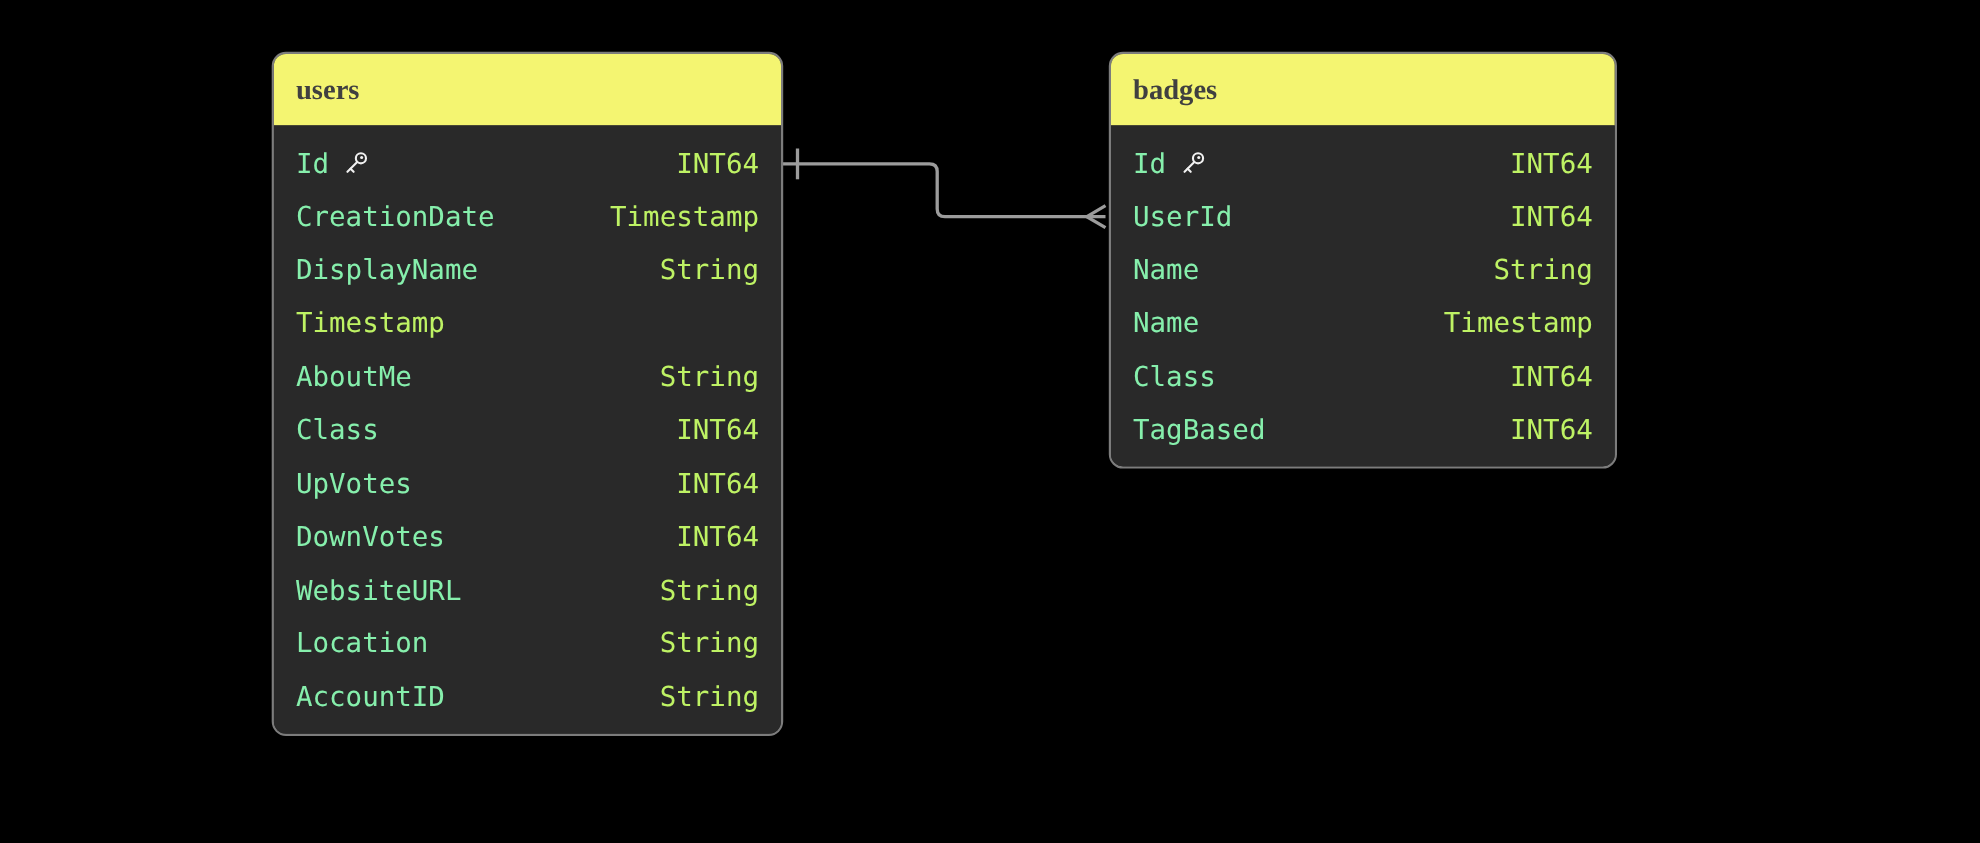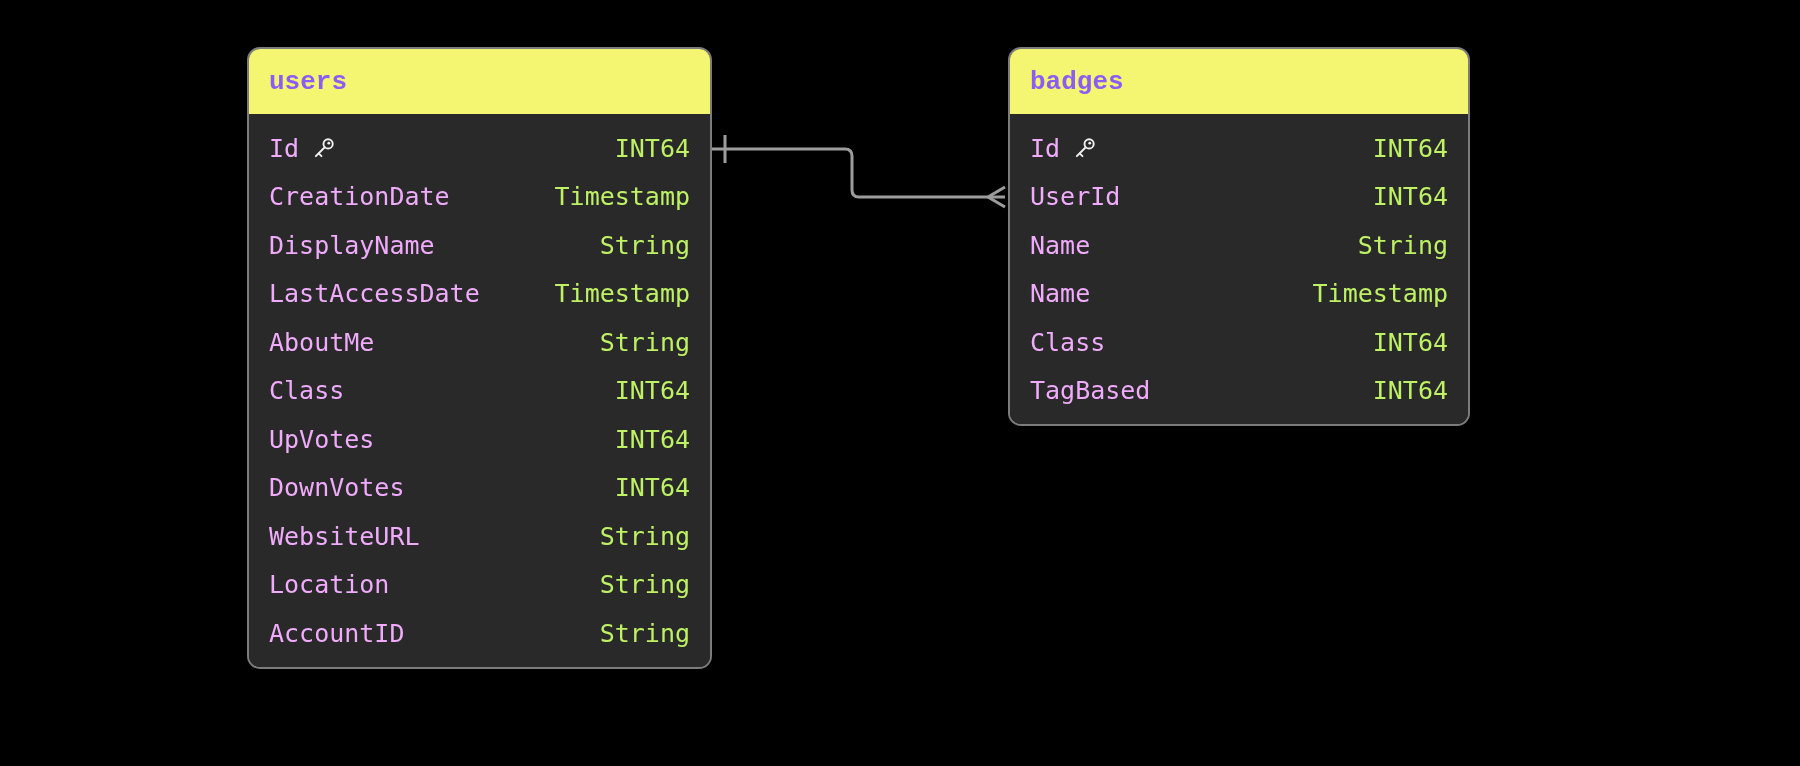--- a/index.html
+++ b/index.html
@@ -37,41 +37,41 @@
     box-sizing: border-box;
   }
   .er-table.users  { left: 247px; top: 47px;  width: 465px; }
   .er-table.badges { left: 1008px; top: 47px; width: 462px; }
   .er-header {
     height: 65px;
     background: #f4f571;
     display: flex;
     align-items: center;
     padding: 0 20px;
-    font-family: Liberation Mono, monospace;
+    font-family: Liberation Serif, serif;
     font-weight: bold;
     font-size: 26px;
-    color: #8b5cf6;
+    color: #404040;
   }
   .er-body {
     padding: 10px 0 9px 0;
     background: #292929;
   }
   .er-row {
     height: 48.5px;
     display: flex;
     align-items: center;
     justify-content: space-between;
     padding: 0 20px;
     font-family: "DejaVu Sans Mono", "Liberation Mono", monospace;
     font-size: 25px;
     white-space: nowrap;
   }
   .fname {
-    color: #f0abfc;
+    color: #86efac;
     display: flex;
     align-items: center;
     gap: 11px;
   }
   .ftype {
     color: #bef264;
   }
   .key-icon {
     width: 27px;
     height: 27px;
@@ -113,23 +113,20 @@
           </span>
         <span class="ftype">Timestamp</span>
       </div>
       <div class="er-row">
         <span class="fname">
             <span>DisplayName</span>
           </span>
         <span class="ftype">String</span>
       </div>
       <div class="er-row">
-        <span class="fname">
-            <span>LastAccessDate</span>
-          </span>
         <span class="ftype">Timestamp</span>
       </div>
       <div class="er-row">
         <span class="fname">
             <span>AboutMe</span>
           </span>
         <span class="ftype">String</span>
       </div>
       <div class="er-row">
         <span class="fname">

